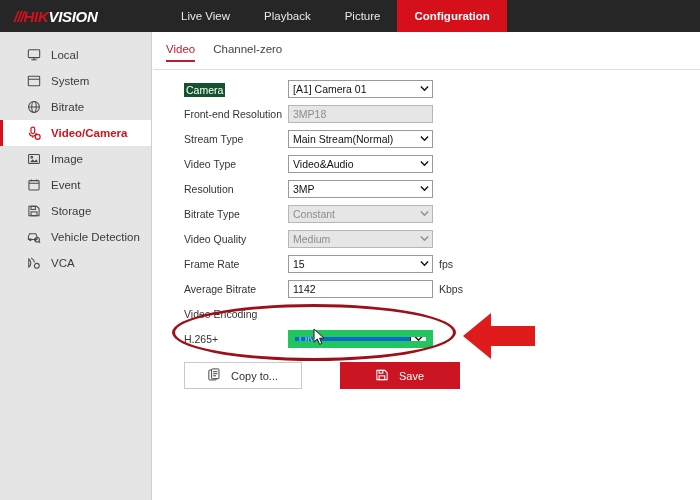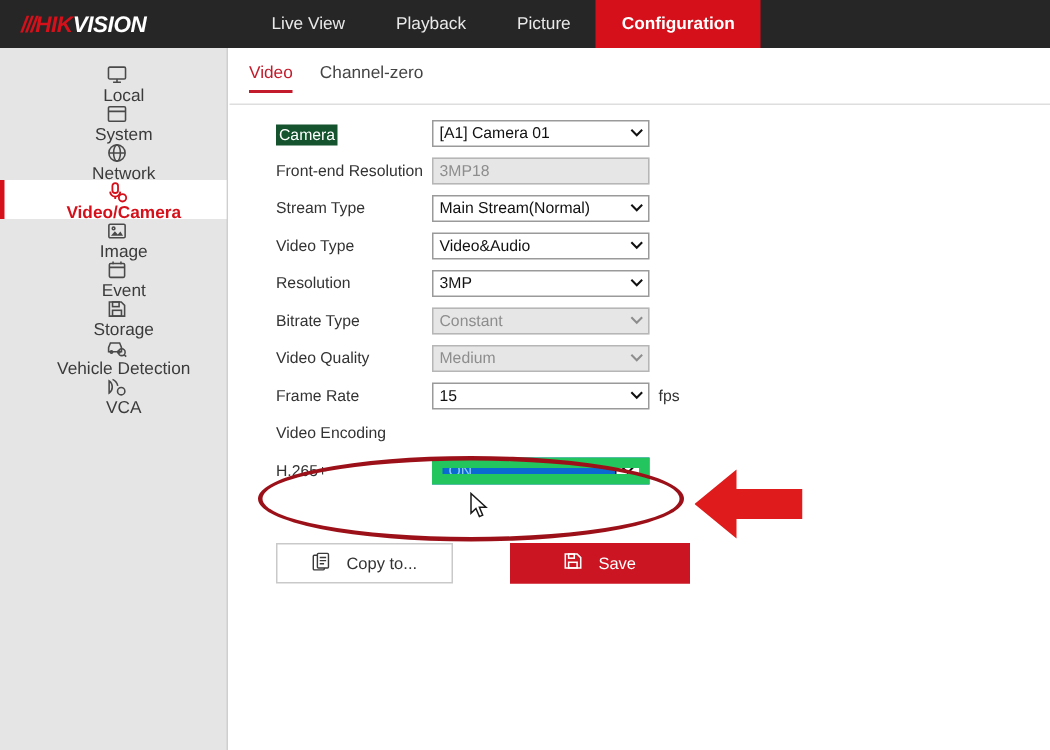--- a/index.html
+++ b/index.html
@@ -86,25 +86,24 @@
     background: #e5e5e5;
     border-right: 1px solid #cfcfcf;
     padding-top: 10px;
   }
 
   .side-item {
     position: relative;
     display: flex;
     align-items: center;
     height: 26px;
-    padding-left: 14px;
+    padding-left: 26px;
     font-size: 11.5px;
     color: #3b3b3b;
     cursor: pointer;
-    flex-direction: column;
   }
   .side-item .ico {
     width: 16px; height: 16px;
     margin-right: 9px;
     display: inline-flex;
     align-items: center;
     justify-content: center;
     flex: 0 0 16px;
   }
   .side-item .ico svg { display:block; }
@@ -339,21 +338,21 @@
     </div>
 
     <div class="side-item">
       <span class="ico">
         <svg width="14" height="14" viewBox="0 0 16 16" fill="none" stroke="#4a4a4a" stroke-width="1.2">
           <circle cx="8" cy="8" r="6.2"></circle>
             <ellipse cx="8" cy="8" rx="2.6" ry="6.2"></ellipse>
             <line x1="1.9" y1="8" x2="14.1" y2="8"></line>
         </svg>
       </span>
-      <span>Network</span>
+      <span>Bitrate</span>
     </div>
 
     <div class="side-item active">
       <span class="ico">
         <svg width="15" height="15" viewBox="0 0 16 16" fill="none" stroke="#d6101a" stroke-width="1.3">
           <rect x="4.2" y="1.2" width="4" height="7" rx="2"></rect>
           <path d="M2.6 7.2a3.6 3.6 0 0 0 7.2 0"></path>
           <line x1="6.2" y1="10.8" x2="6.2" y2="12.4"></line>
           <circle cx="11.4" cy="11.6" r="2.6"></circle>
         </svg>
@@ -518,20 +517,27 @@
           <span>15</span>
           <span class="chev">
             <svg width="9" height="7" viewBox="0 0 10 7">
                 <path d="M1 1.3L5 5.4 9 1.3" fill="none" stroke="#111" stroke-width="1.5"></path>
               </svg>
           </span>
         </div>
         <span class="unit">fps</span>
       </div>
 
+      <div class="frow">
+        <div class="flabel">Average Bitrate</div>
+        <div class="fctl textinput">
+          <span>1142</span>
+        </div>
+        <span class="unit">Kbps</span>
+      </div>
 
       <div class="frow">
         <div class="flabel">Video Encoding</div>
       </div>
 
       <div class="frow">
         <div class="flabel">H.265+</div>
         <div class="fctl focused">
           <span>ON</span>
           <span class="chev">

